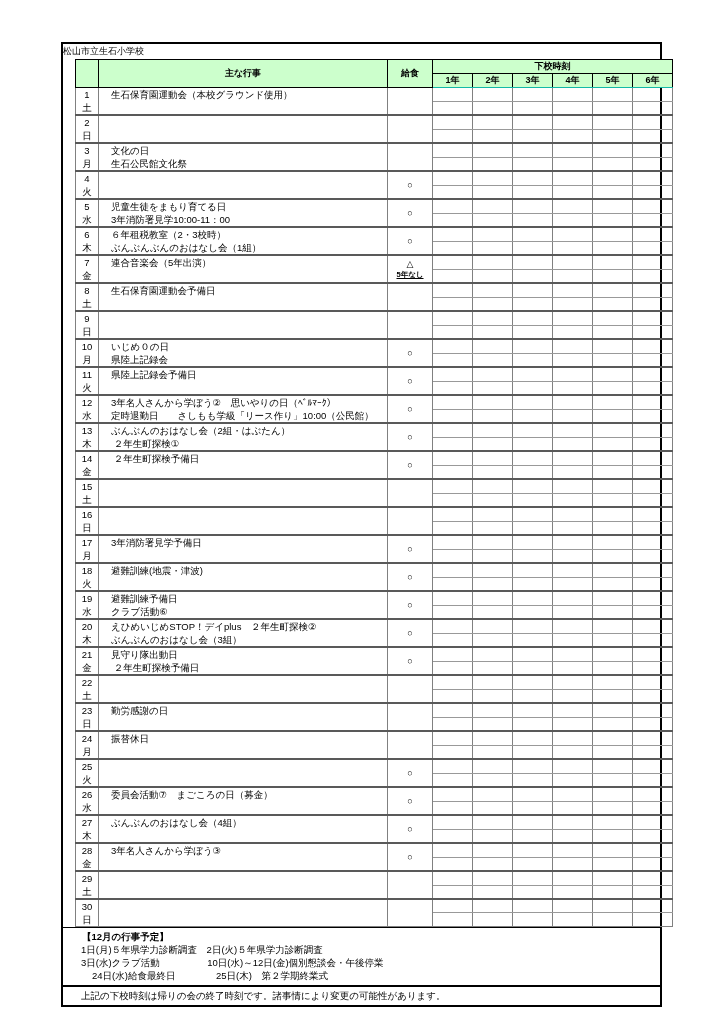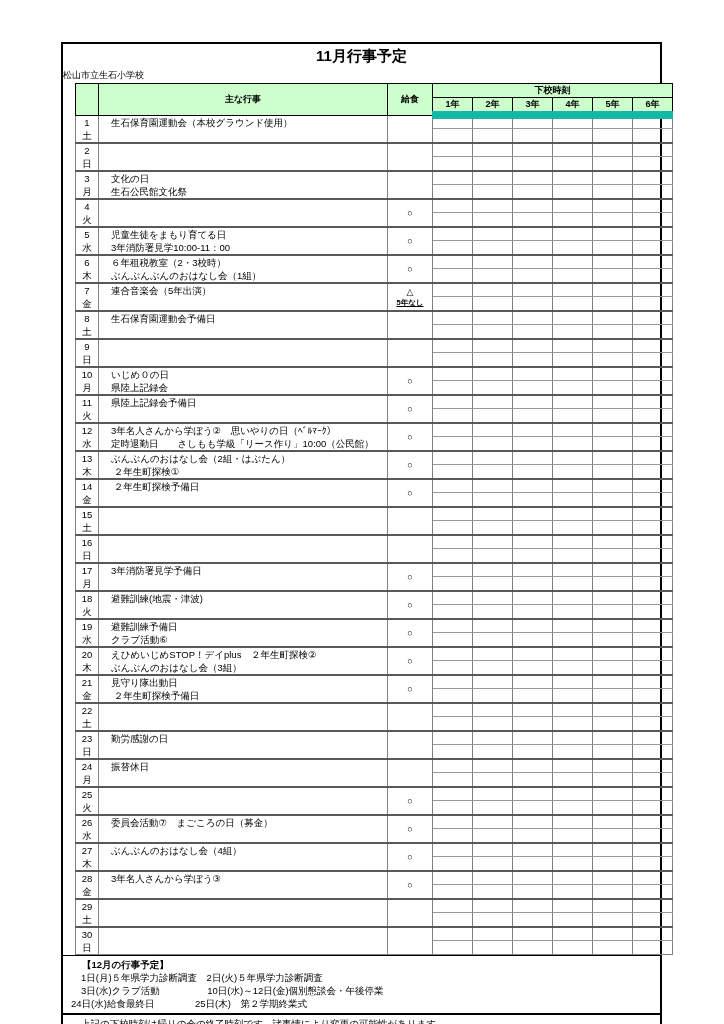--- a/index.html
+++ b/index.html
@@ -38,21 +38,21 @@
   thead th {
     background: #ccffcc;
     border: 1px solid #000;
     font-size: 9px;
     font-weight: bold;
     height: 13px;
     line-height: 13px;
     padding: 0;
     text-align: center;
   }
-  thead tr:last-child th { border-bottom: 8px solid #14b8a6; }
+  thead tr:last-child th { border-bottom: 1px solid #14b8a6; }
   tbody tr { height: 13px; }
   tbody td {
     border: 1px solid #808080;
     font-size: 9.5px;
     padding: 0;
     vertical-align: top;
     overflow: hidden;
   }
   tbody tr.d-top td { border-top: 2px solid #595959; }
   tbody tr:first-child td { border-top: none; }
@@ -77,35 +77,34 @@
     padding: 2px 0 3px 0;
   }
   .dec-title {
     font-size: 9.5px; font-weight: bold;
     line-height: 13px; padding-left: 19px;
   }
   .dec-line {
     font-size: 9.5px; line-height: 13px;
     padding-left: 18px; white-space: pre;
   }
-  .dec-line.last { padding-left: 8px; }
+  .dec-line.last { padding-left: 29px; }
   .notes {
     border-top: 2px solid #000;
     padding: 2px 0 3px 0;
   }
   .note-line {
     font-size: 9.5px; line-height: 13px;
     padding-left: 18px; white-space: pre;
   }
 </style>
 </head>
 <body>
 
 <div class="sheet">
-  <div class="title">11月行事予定</div>
   <div class="school">松山市立生石小学校</div>
 
   <table>
     <colgroup>
       <col style="width:23px">
       <col style="width:289px">
       <col style="width:45px">
       <col style="width:40px">
         <col style="width:40px">
         <col style="width:40px">

